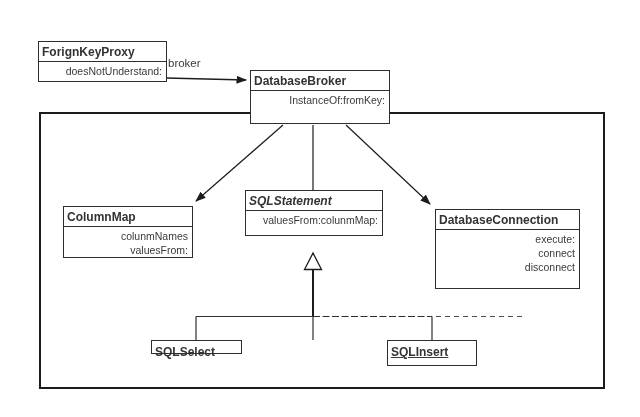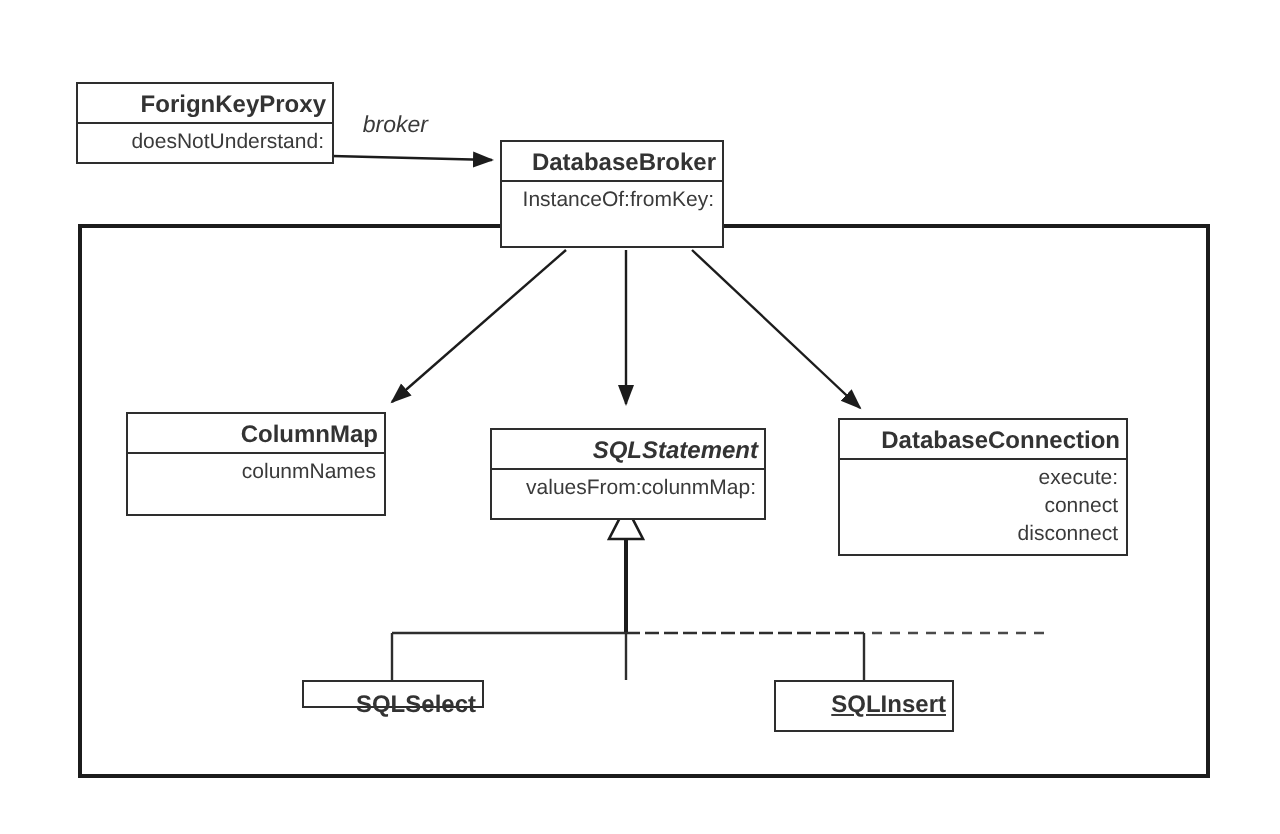--- a/index.html
+++ b/index.html
@@ -10,30 +10,30 @@
   #connectors { position:absolute; left:0; top:0; z-index:1; }
   .boundary {
     position:absolute; left:39px; top:112px; width:566px; height:277px;
     border:2px solid #1c1c1c; background:transparent; z-index:0; box-sizing:border-box;
   }
   .clsbox {
     position:absolute; background:#ffffff; border:1px solid #2e2e2e;
     color:#3a3a3a; z-index:2; box-sizing:border-box;
   }
   .cls-title {
-    text-align:right; font-size:12px; font-weight:600; color:#333333;
+    text-align:left; font-size:12px; font-weight:600; color:#333333;
     border-bottom:1px solid #2e2e2e; padding:3px 3px 2px 3px; white-space:nowrap;
   }
   .cls-title.no-sep { border-bottom:none; padding-top:4px; }
   .cls-title.abstract { font-style:italic; }
   .cls-methods { padding:2px 4px; font-size:10.5px; line-height:14px; white-space:nowrap;text-align:right; }
   .method-line { white-space:nowrap; }
   .edge-label {
-    position:absolute; left:168px; top:57px; width:46px; text-align:right;
-    font-size:11.5px; color:#3a3a3a; z-index:2;font-style:italic;
+    position:absolute; left:168px; top:57px; width:46px; text-align:left;
+    font-size:11.5px; color:#3a3a3a; z-index:2;
   }
 </style>
 </head>
 <body>
 
 <div id="canvas">
 
   <div class="boundary"></div>
 
   <svg id="connectors" width="640" height="417" viewBox="0 0 640 417">
@@ -66,42 +66,43 @@
 
   <div class="edge-label">broker</div>
 
   <div class="clsbox" style="left:38px; top:41px; width:129px; height:41px;">
     <div class="cls-title">ForignKeyProxy</div>
     <div class="cls-methods">
       <div class="method-line">doesNotUnderstand:</div>
     </div>
   </div>
 
-  <div class="clsbox" style="left:250px; top:70px; width:112px; height:54px;">
+  <div class="clsbox" style="left:250px; top:70px; width:140px; height:54px;">
     <div class="cls-title">DatabaseBroker</div>
     <div class="cls-methods">
       <div class="method-line">InstanceOf:fromKey:</div>
     </div>
   </div>
 
   <div class="clsbox" style="left:63px; top:206px; width:130px; height:52px;">
     <div class="cls-title">ColumnMap</div>
     <div class="cls-methods">
       <div class="method-line">colunmNames</div>
+      <div class="method-line">valuesFrom:</div>
     </div>
   </div>
 
-  <div class="clsbox" style="left:245px; top:214px; width:138px; height:46px;">
+  <div class="clsbox" style="left:245px; top:190px; width:138px; height:46px;">
     <div class="cls-title abstract">SQLStatement</div>
     <div class="cls-methods">
       <div class="method-line">valuesFrom:colunmMap:</div>
     </div>
   </div>
 
-  <div class="clsbox" style="left:419px; top:209px; width:145px; height:69px;">
+  <div class="clsbox" style="left:435px; top:209px; width:145px; height:80px;">
     <div class="cls-title">DatabaseConnection</div>
     <div class="cls-methods">
       <div class="method-line">execute:</div>
       <div class="method-line">connect</div>
       <div class="method-line">disconnect</div>
     </div>
   </div>
 
   <div class="clsbox" style="left:151px; top:340px; width:91px; height:14px;">
     <div class="cls-title no-sep">SQLSelect</div>

